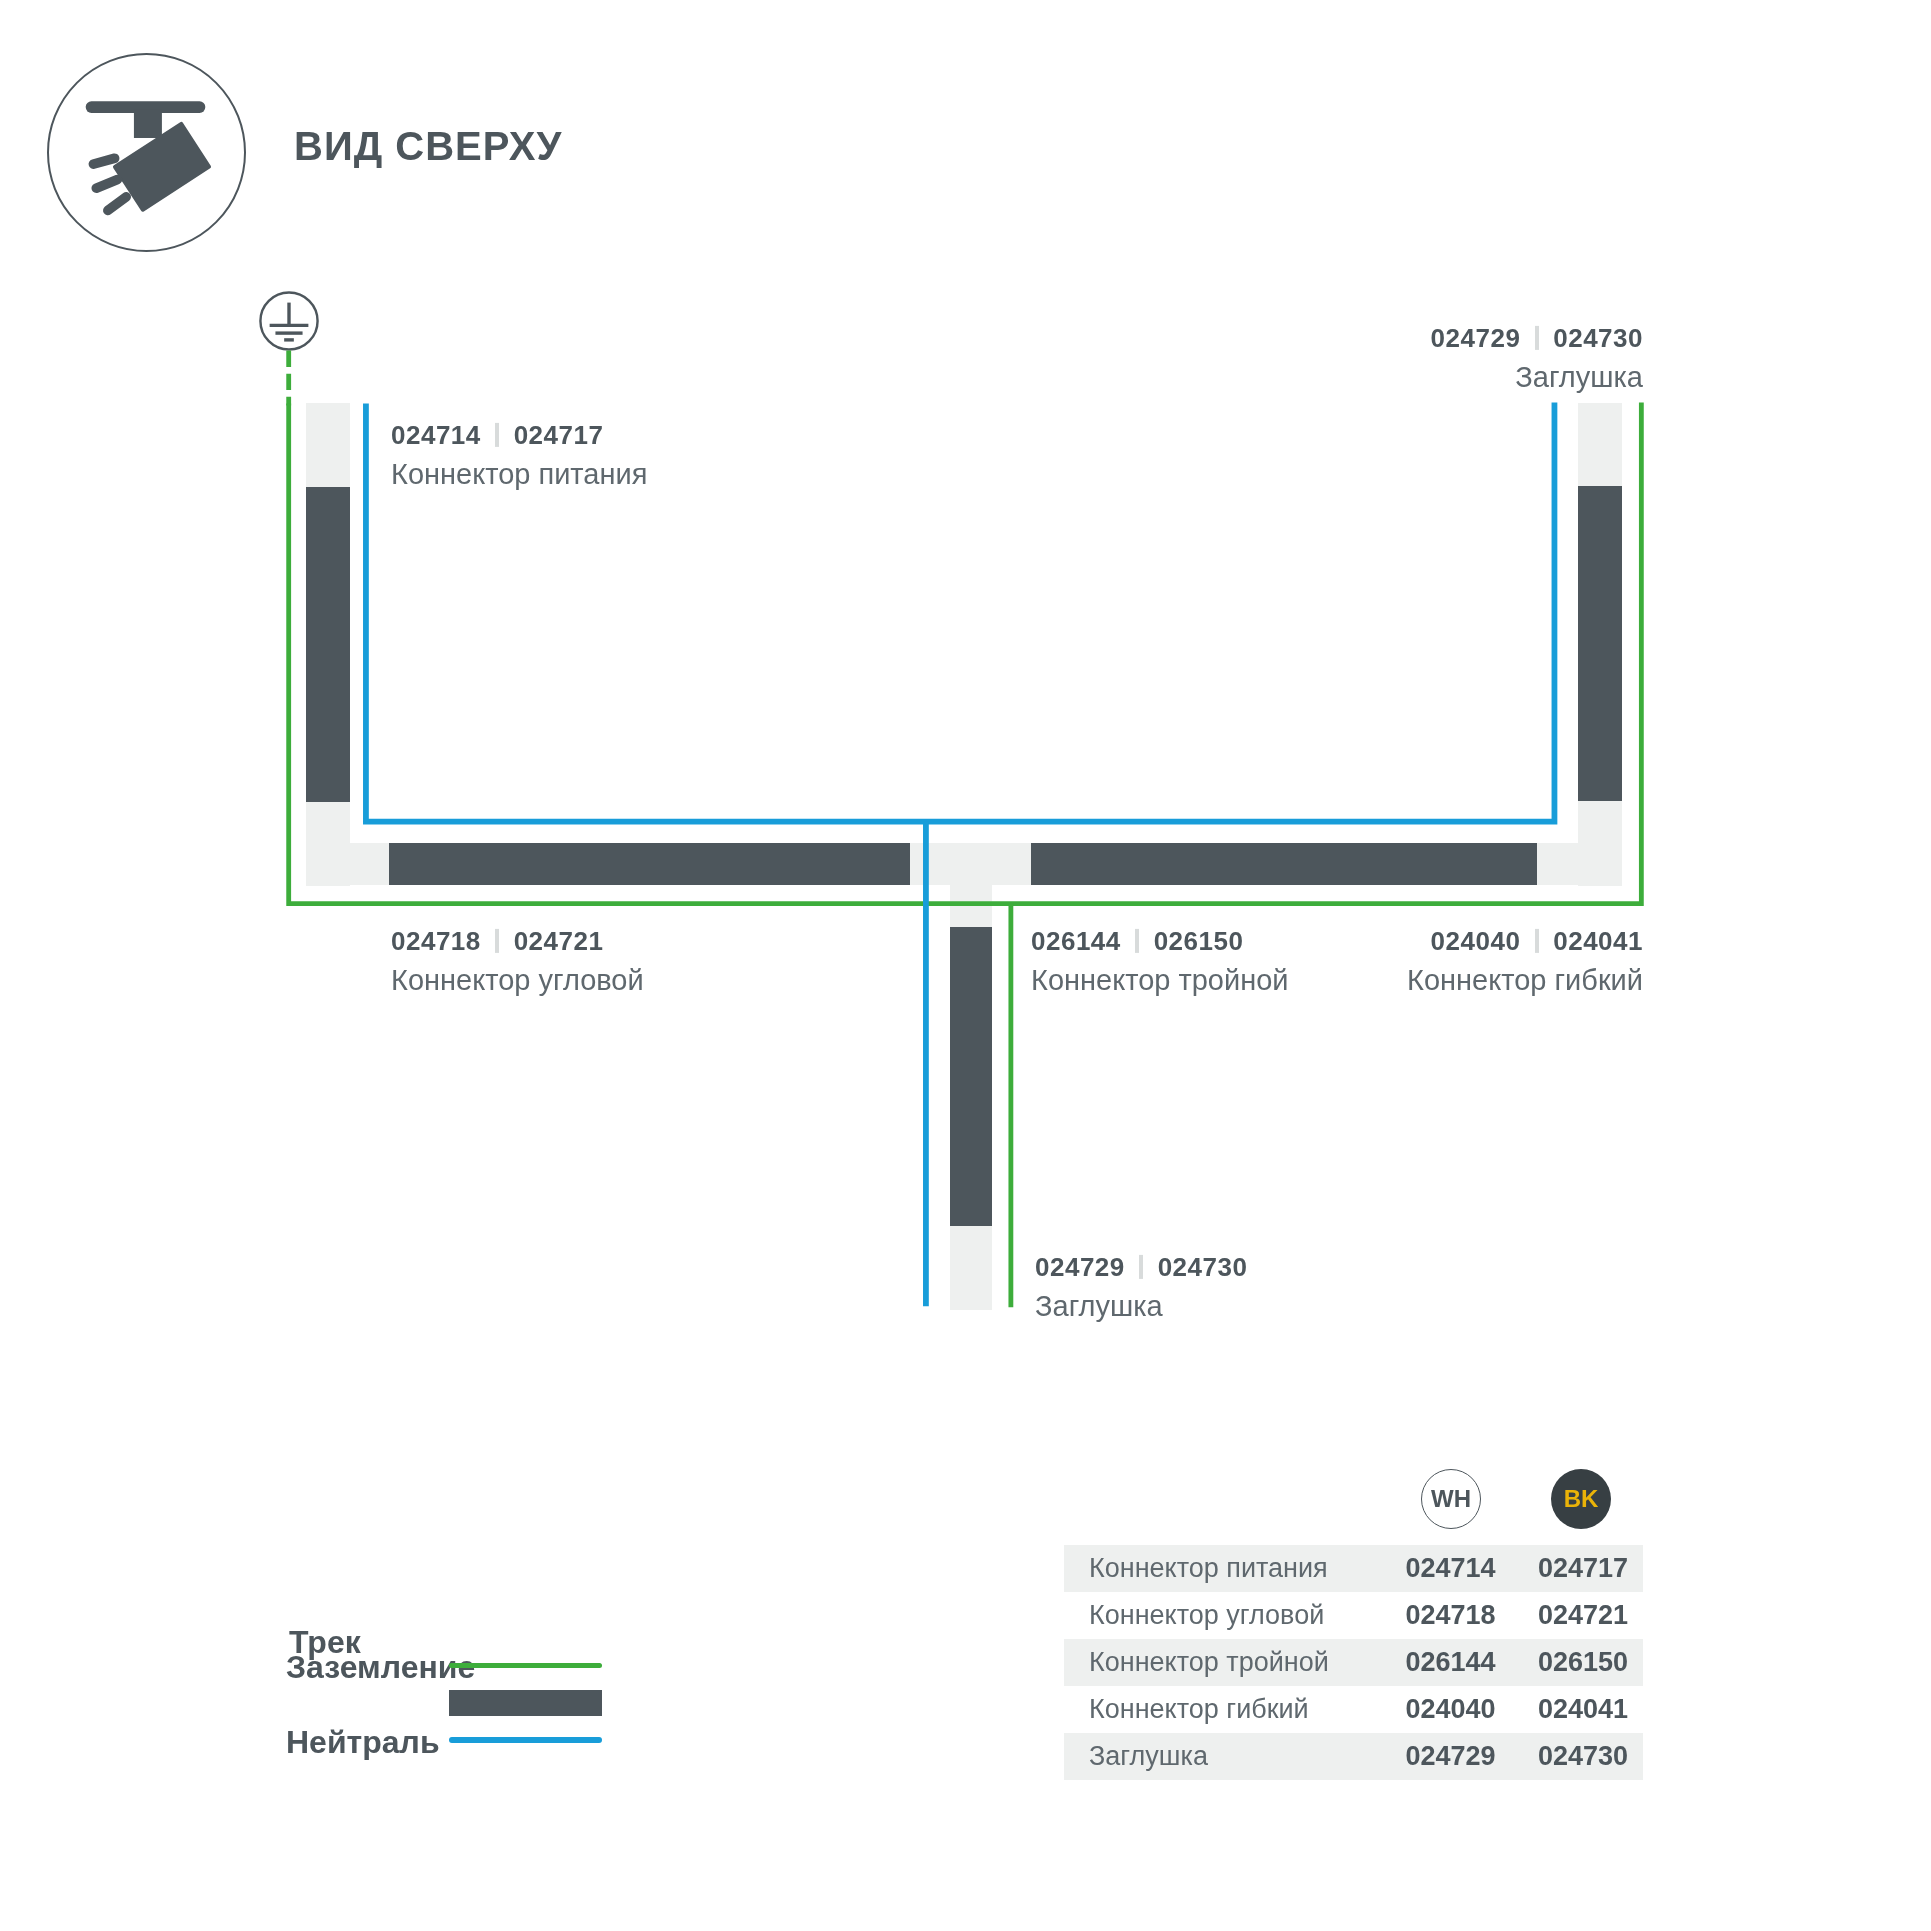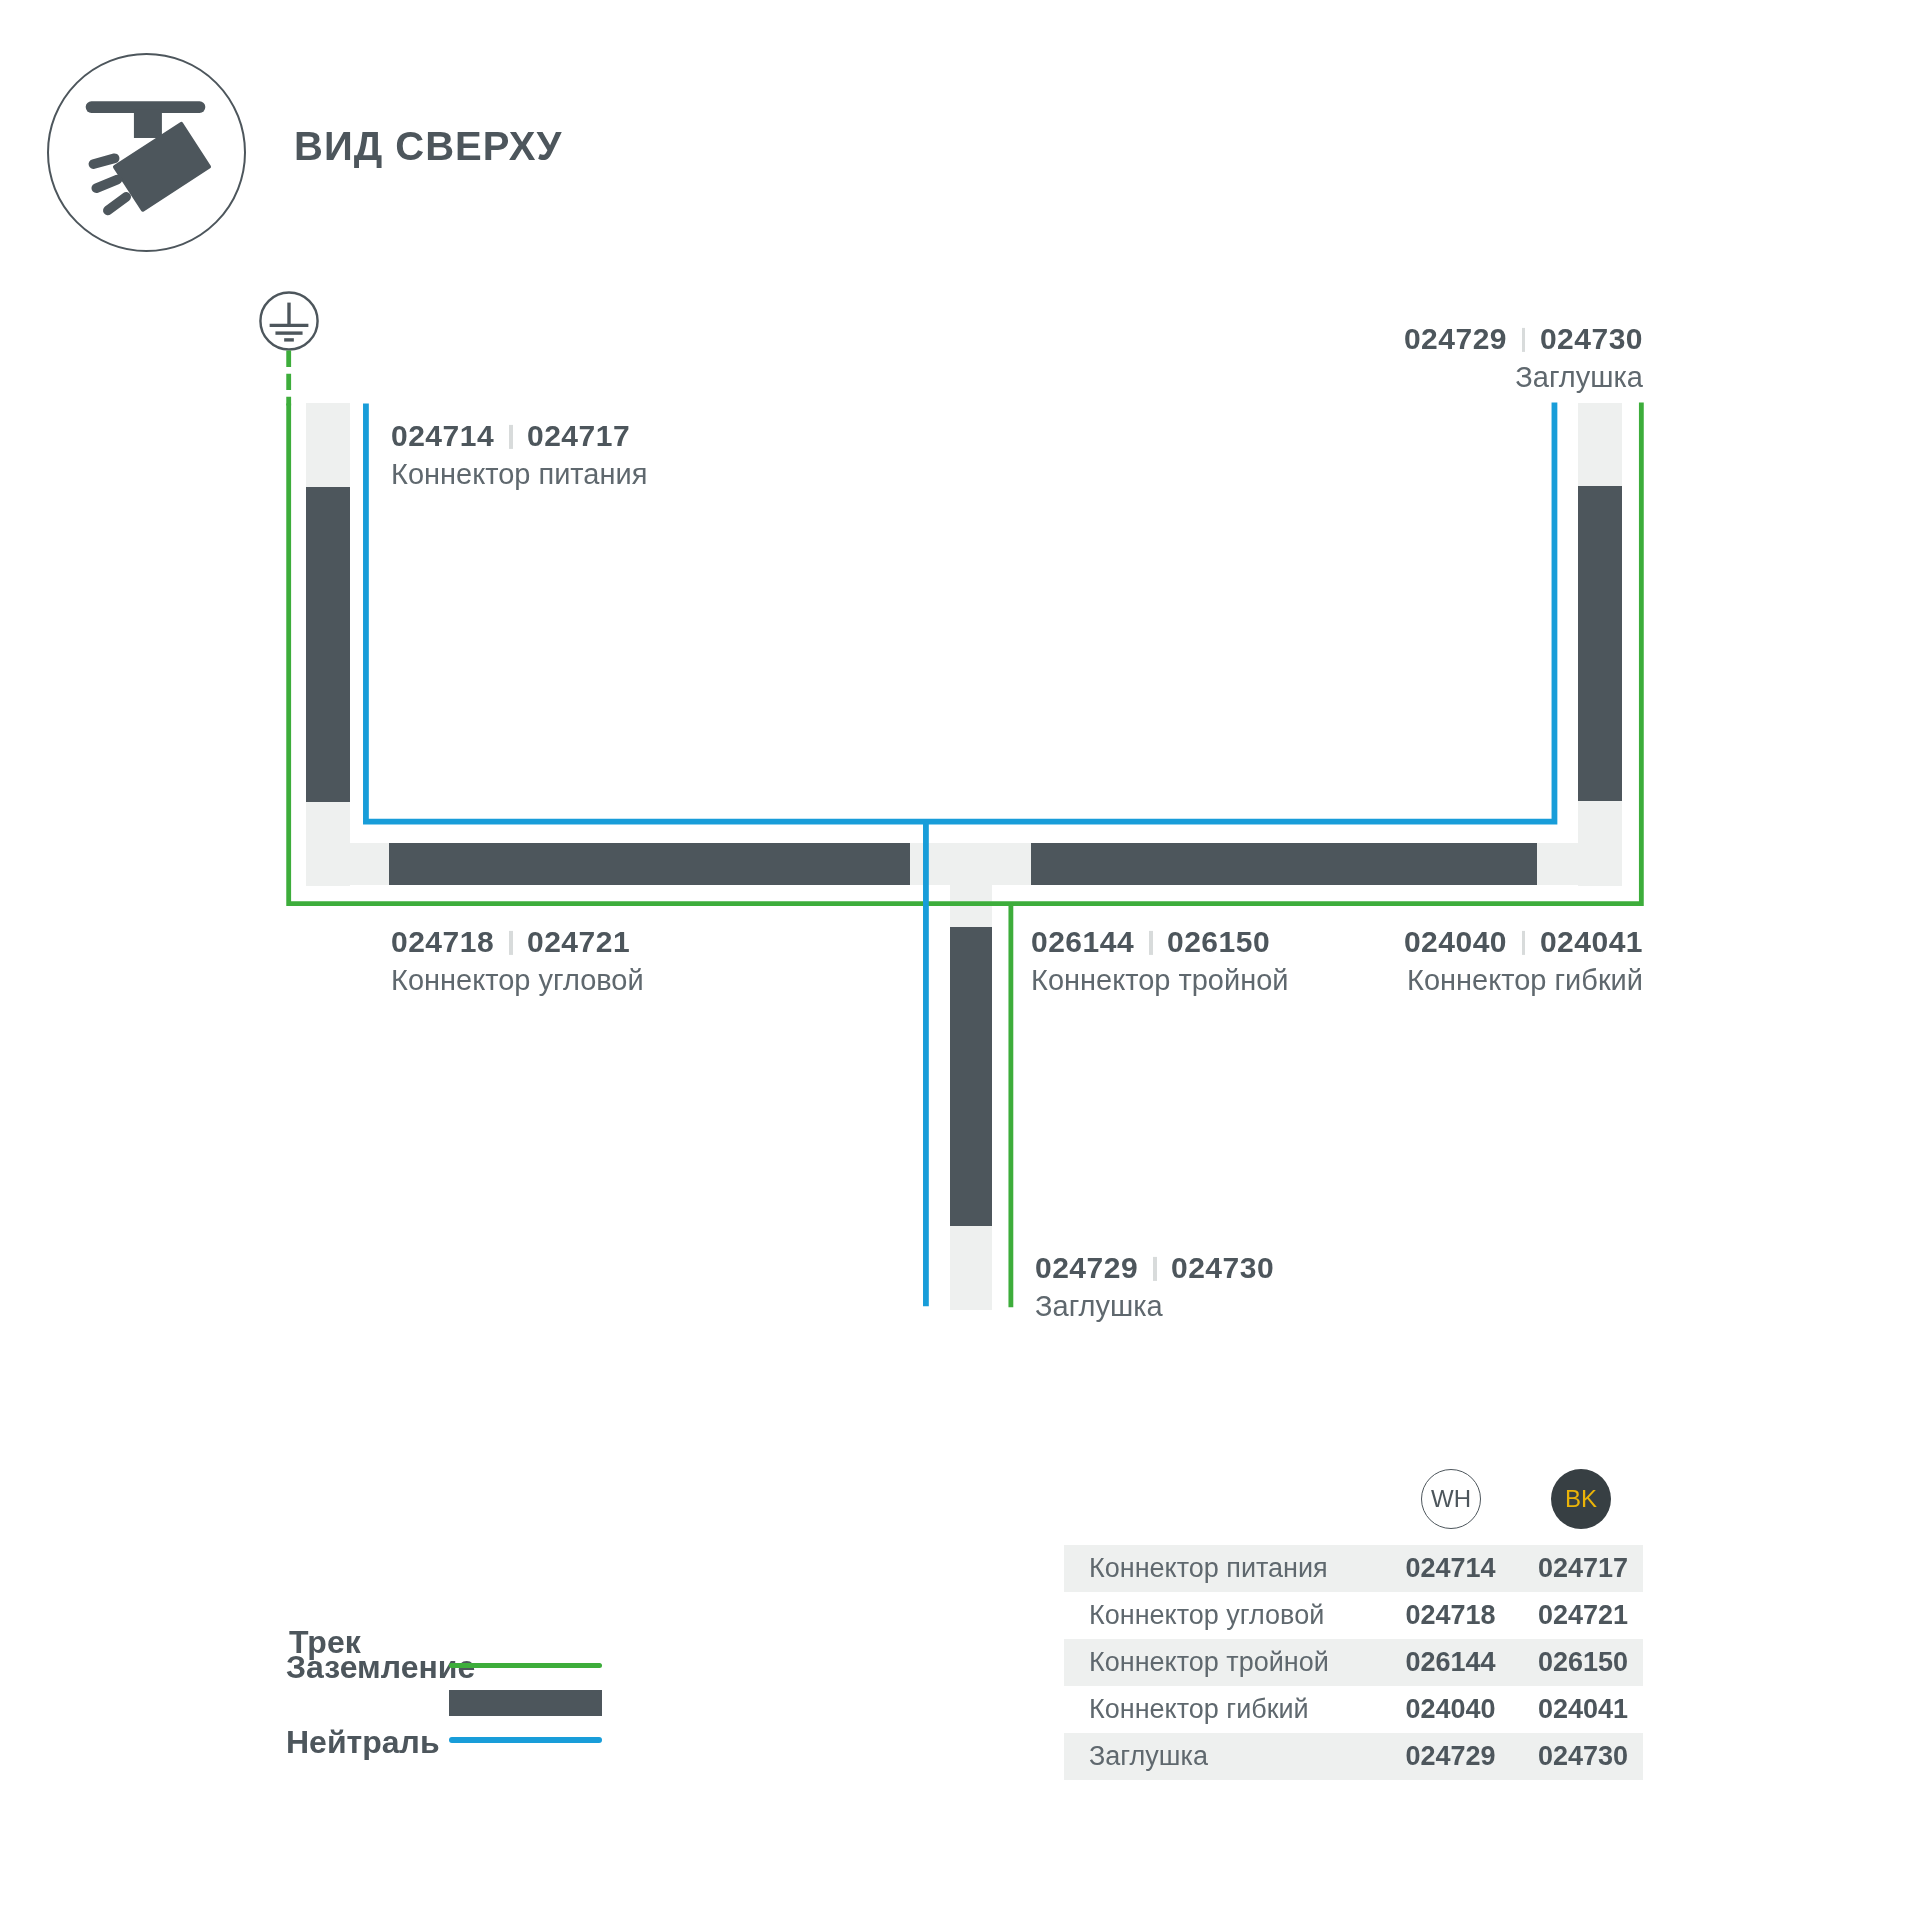--- a/index.html
+++ b/index.html
@@ -15,36 +15,36 @@
 
   
   .housing{position:absolute;background:#eef0ef;}
   .trackbar{position:absolute;background:#4d565c;}
 
   
   .wires{position:absolute;left:0;top:0;pointer-events:none;}
 
   
   .plabel{position:absolute;line-height:33px;}
-  .codes{font-size:30px;font-weight:bold;color:#4d565c;letter-spacing:0.5px;white-space:nowrap;}
+  .codes{font-size:26px;font-weight:bold;color:#4d565c;letter-spacing:0.5px;white-space:nowrap;}
   .codes .sep{display:inline-block;width:3.9px;height:24px;background:#d8dbdb;margin:0 14.5px;
               transform:translateY(2.9px);}
   .pname{font-size:29px;color:#5f686e;margin-top:5.8px;white-space:nowrap;}
   .ta-r{text-align:right;}
 
   
   .legend-label{position:absolute;font-size:32px;font-weight:bold;color:#4d565c;white-space:nowrap;}
   .sw{position:absolute;}
   .sw-ground{left:449px;top:1663px;width:153px;height:4.8px;background:#3dad3b;border-radius:2.9px;}
   .sw-track{left:449px;top:1690px;width:153px;height:26px;background:#4d565c;}
   .sw-neutral{left:449px;top:1737px;width:153px;height:5.8px;background:#189dd9;border-radius:2.9px;}
 
   
   .col-circle{position:absolute;width:60px;height:60px;border-radius:50%;box-sizing:border-box;
-              display:flex;align-items:center;justify-content:center;font-size:24px;font-weight:normal;}
+              display:flex;align-items:center;justify-content:center;font-size:24px;font-weight:bold;}
   .col-wh{left:1421px;top:1469px;border:1.9px solid #4d565c;color:#4d565c;background:#fff;}
   .col-bk{left:1551px;top:1469px;background:#373f43;color:#eab308;}
   .ptable{position:absolute;left:1064px;top:1545px;width:579px;}
   .trow{display:flex;height:47px;align-items:center;}
   .trow.odd{background:#eef0ef;}
   .tname{flex:1;padding-left:25px;font-size:27px;color:#5f686e;white-space:nowrap;}
   .tcell-wh{width:145px;text-align:center;font-size:27px;font-weight:bold;color:#4d565c;}
   .tcell-bk{width:120px;text-align:center;font-size:27px;font-weight:bold;color:#4d565c;}
 </style>
 </head>

